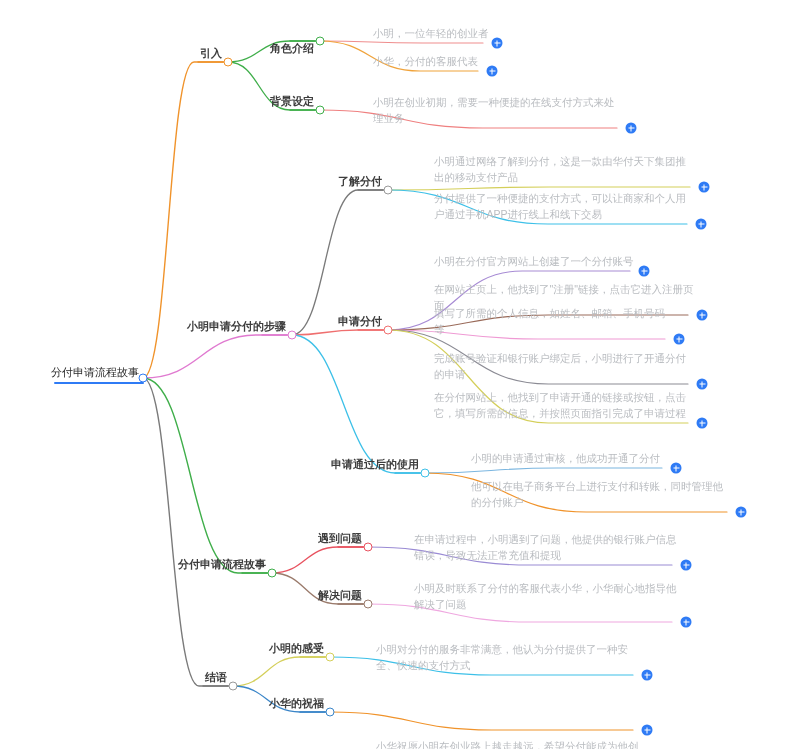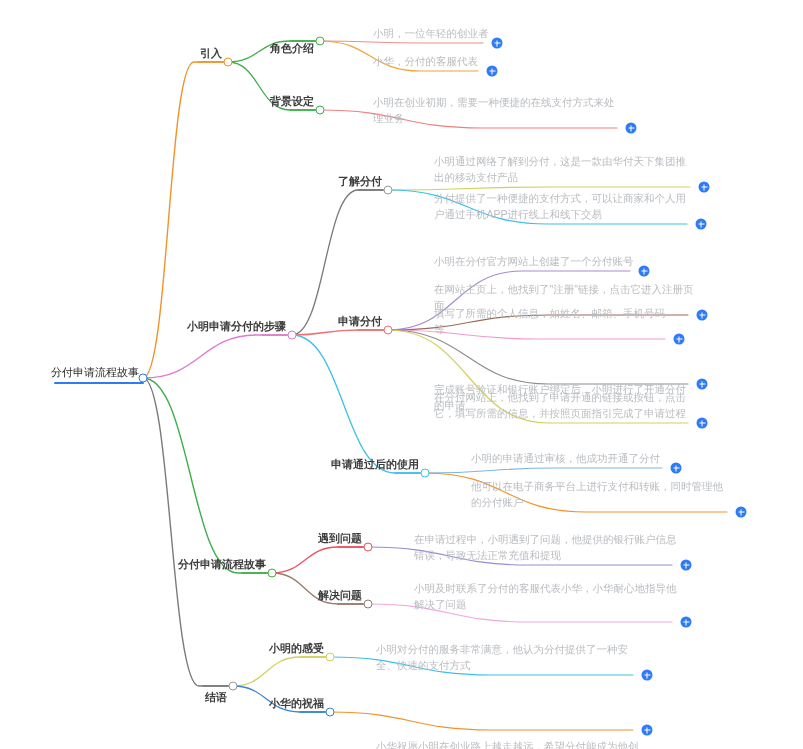--- a/index.html
+++ b/index.html
@@ -158,41 +158,41 @@
       <div class="leaf-label" style="top: 222px; left: 434px; width: 259px; white-space: normal;">分付提供了一种便捷的支付方式，可以让商家和个人用户通过手机APP进行线上和线下交易</div>
       <div class="plus-btn" style="left: 701px; top: 224px; background: rgb(47, 123, 245);"></div>
       <div class="node-label" style="top: 328px; left: auto; right: 421px;">申请分付</div>
       <div class="node-dot" style="left: 388px; top: 330px; border-color: rgb(239, 111, 111);"></div>
       <div class="leaf-label" style="top: 269px; left: 434px; width: 202px; white-space: normal;">小明在分付官方网站上创建了一个分付账号</div>
       <div class="plus-btn" style="left: 644px; top: 271px; background: rgb(47, 123, 245);"></div>
       <div class="leaf-label" style="top: 313px; left: 434px; width: 260px; white-space: normal;">在网站主页上，他找到了"注册"链接，点击它进入注册页面</div>
       <div class="plus-btn" style="left: 702px; top: 315px; background: rgb(47, 123, 245);"></div>
       <div class="leaf-label" style="top: 337px; left: 434px; width: 237px; white-space: normal;">填写了所需的个人信息，如姓名、邮箱、手机号码等</div>
       <div class="plus-btn" style="left: 679px; top: 339px; background: rgb(47, 123, 245);"></div>
-      <div class="leaf-label" style="top: 382px; left: 434px; width: 260px; white-space: normal; margin-top: 31px;">完成账号验证和银行账户绑定后，小明进行了开通分付的申请</div>
+      <div class="leaf-label" style="top: 382px; left: 434px; width: 260px; white-space: normal;">完成账号验证和银行账户绑定后，小明进行了开通分付的申请</div>
       <div class="plus-btn" style="left: 702px; top: 384px; background: rgb(47, 123, 245);"></div>
       <div class="leaf-label" style="top: 421px; left: 434px; width: 260px; white-space: normal;">在分付网站上，他找到了申请开通的链接或按钮，点击它，填写所需的信息，并按照页面指引完成了申请过程</div>
       <div class="plus-btn" style="left: 702px; top: 423px; background: rgb(47, 123, 245);"></div>
       <div class="node-label" style="top: 471px; left: auto; right: 384px;">申请通过后的使用</div>
       <div class="node-dot" style="left: 425px; top: 473px; border-color: rgb(61, 192, 232);"></div>
       <div class="leaf-label" style="top: 466px; left: 471px; width: 197px; white-space: normal;">小明的申请通过审核，他成功开通了分付</div>
       <div class="plus-btn" style="left: 676px; top: 468px; background: rgb(47, 123, 245);"></div>
       <div class="leaf-label" style="top: 510px; left: 471px; width: 262px; white-space: normal;">他可以在电子商务平台上进行支付和转账，同时管理他的分付账户</div>
       <div class="plus-btn" style="left: 741px; top: 512px; background: rgb(47, 123, 245);"></div>
       <div class="node-label" style="top: 571px; left: auto; right: 537px;">分付申请流程故事</div>
       <div class="node-dot" style="left: 272px; top: 573px; border-color: rgb(63, 174, 74);"></div>
       <div class="node-label" style="top: 545px; left: auto; right: 441px;">遇到问题</div>
       <div class="node-dot" style="left: 368px; top: 547px; border-color: rgb(232, 82, 95);"></div>
       <div class="leaf-label" style="top: 563px; left: 414px; width: 264px; white-space: normal;">在申请过程中，小明遇到了问题，他提供的银行账户信息错误，导致无法正常充值和提现</div>
       <div class="plus-btn" style="left: 686px; top: 565px; background: rgb(47, 123, 245);"></div>
       <div class="node-label" style="top: 602px; left: auto; right: 441px;">解决问题</div>
       <div class="node-dot" style="left: 368px; top: 604px; border-color: rgb(154, 122, 107);"></div>
       <div class="leaf-label" style="top: 596px; left: 414px; width: 264px; white-space: normal; margin-top: 16px;">小明及时联系了分付的客服代表小华，小华耐心地指导他解决了问题</div>
       <div class="plus-btn" style="left: 686px; top: 622px; background: rgb(47, 123, 245);"></div>
-      <div class="node-label" style="top: 684px; left: auto; right: 576px; margin-top: 20px;">结语</div>
+      <div class="node-label" style="top: 684px; left: auto; right: 576px;">结语</div>
       <div class="node-dot" style="left: 233px; top: 686px; border-color: rgb(154, 154, 154);"></div>
       <div class="node-label" style="top: 655px; left: auto; right: 479px;">小明的感受</div>
       <div class="node-dot" style="left: 330px; top: 657px; border-color: rgb(212, 207, 90);"></div>
       <div class="leaf-label" style="top: 673px; left: 376px; width: 263px; white-space: normal;">小明对分付的服务非常满意，他认为分付提供了一种安全、快速的支付方式</div>
       <div class="plus-btn" style="left: 647px; top: 675px; background: rgb(47, 123, 245);"></div>
       <div class="node-label" style="top: 710px; left: auto; right: 479px;">小华的祝福</div>
       <div class="node-dot" style="left: 330px; top: 712px; border-color: rgb(58, 133, 200);"></div>
       <div class="leaf-label" style="top: 728px; left: 376px; width: 263px; white-space: normal; margin-top: 42px;">小华祝愿小明在创业路上越走越远，希望分付能成为他创业路上的好帮手</div>
       <div class="plus-btn" style="left: 647px; top: 730px; background: rgb(47, 123, 245);"></div>
     </div>

